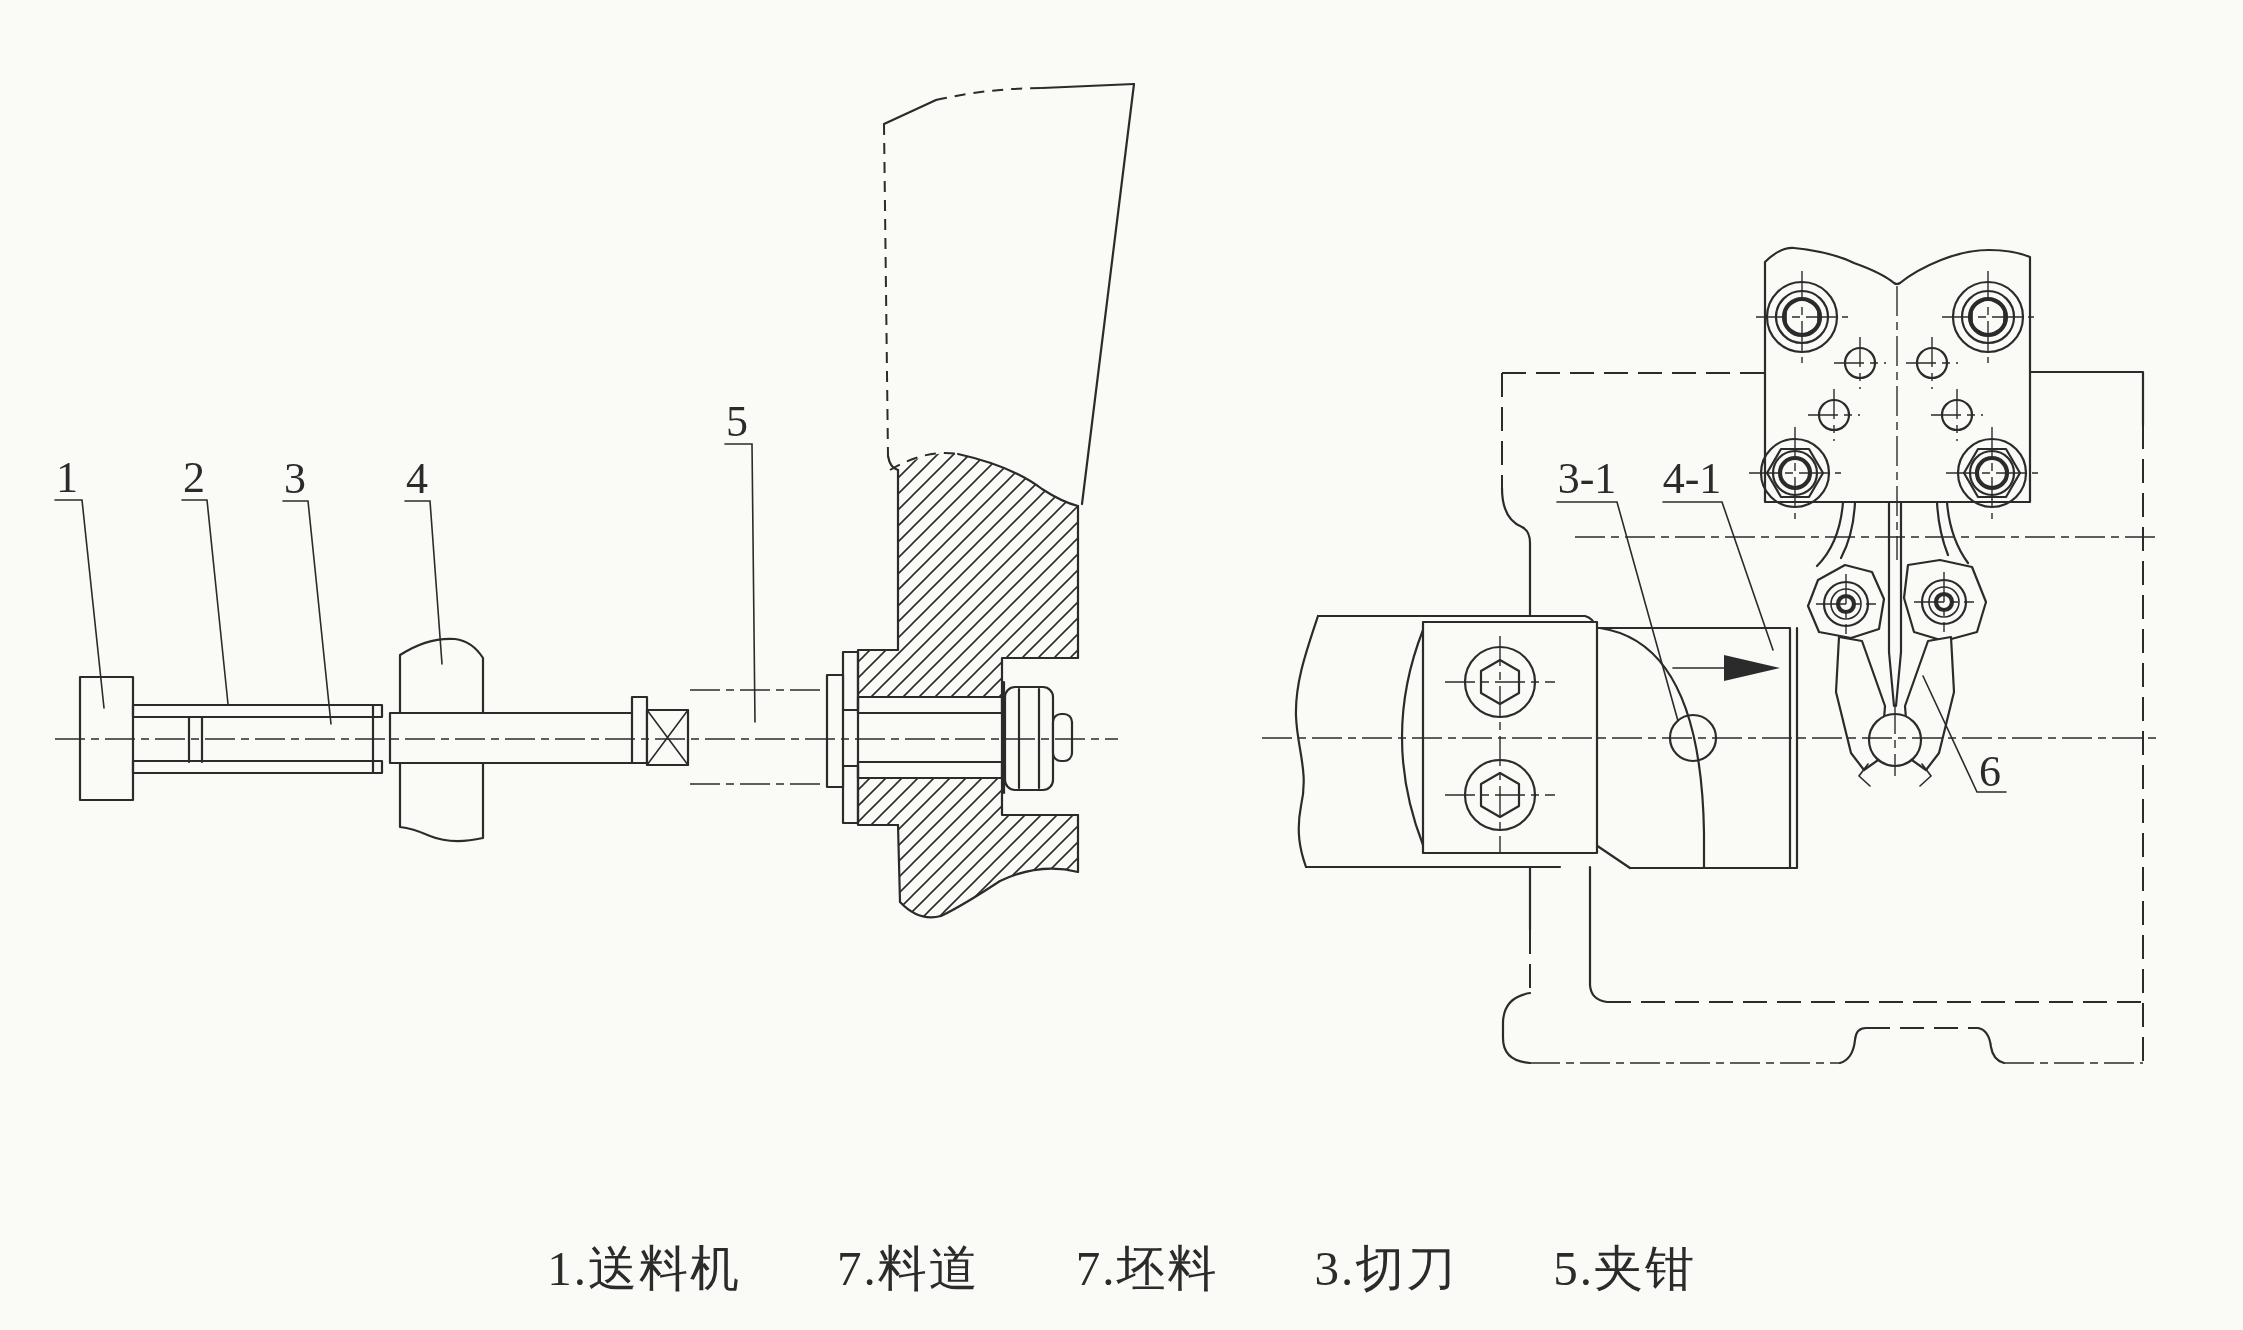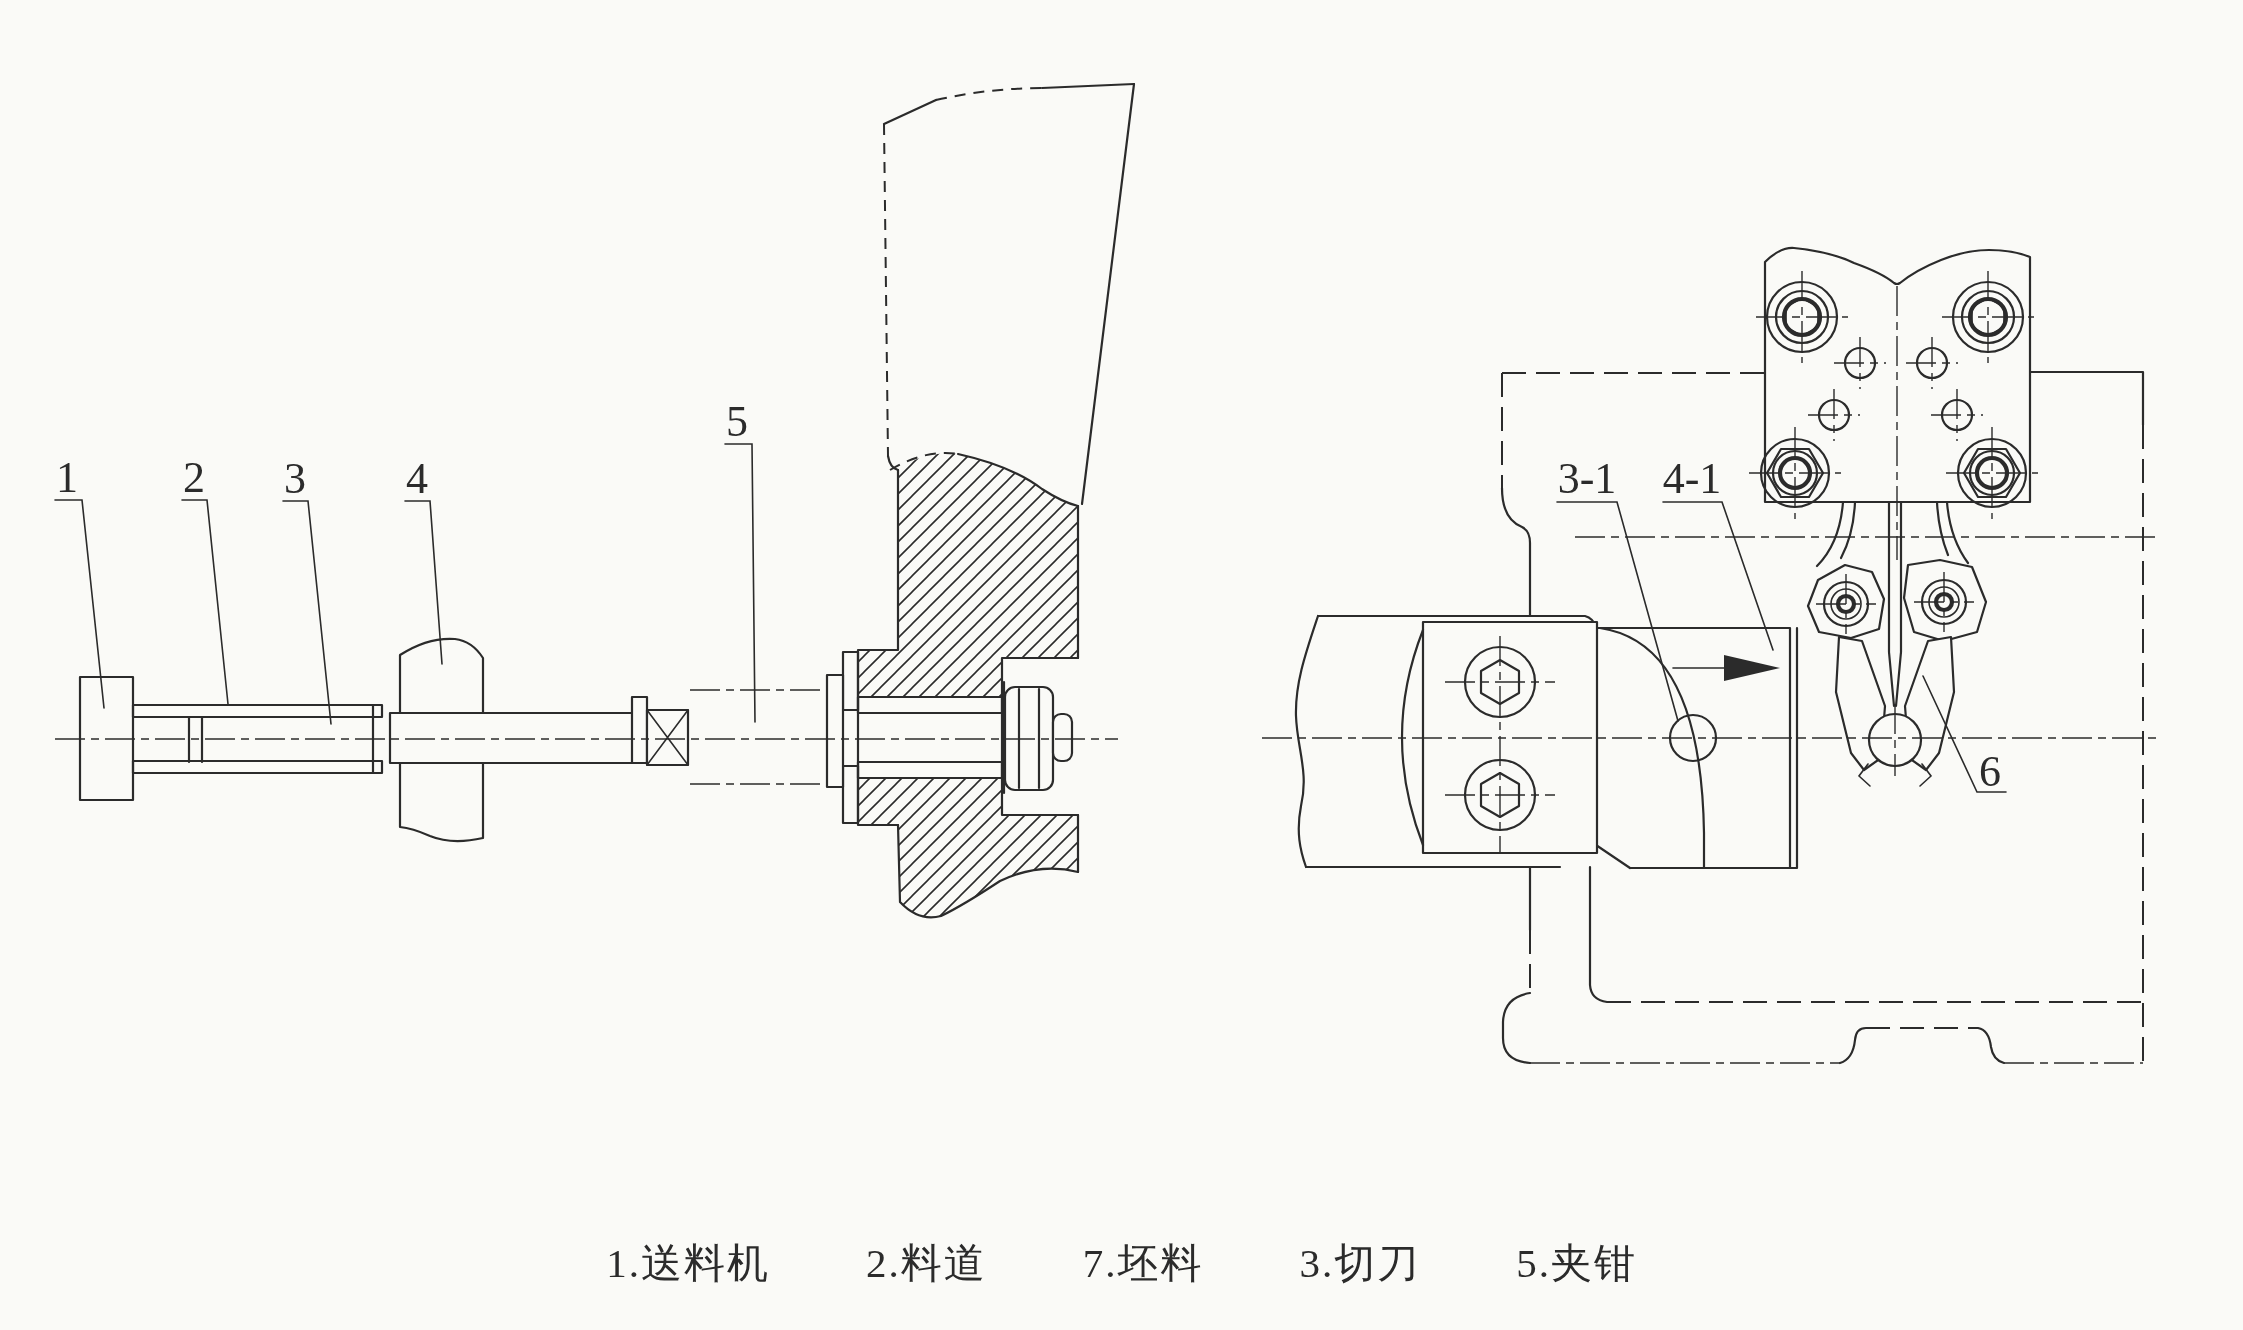--- a/index.html
+++ b/index.html
@@ -11,21 +11,21 @@
   .thin{stroke:var(--ink);stroke-width:1.6;fill:none;stroke-linecap:round;}
   .cl{stroke:var(--ink);stroke-width:1.4;fill:none;stroke-dasharray:30 6 8 6;}
   .dash{stroke:var(--ink);stroke-width:2;fill:none;stroke-dasharray:11 8;}
   .dash2{stroke:var(--ink);stroke-width:2;fill:none;stroke-dasharray:24 10;}
   .bold{stroke:var(--ink);stroke-width:4.2;fill:none;}
   .bgfill{fill:var(--paper);}
   .inkfill{fill:var(--ink);stroke:none;}
   .pat{stroke:var(--ink);fill:none;}
   .lbl{font-family:"Liberation Serif","DejaVu Serif",serif;font-size:44px;fill:var(--ink);}
   #caption{position:absolute;left:0;right:0;top:1236px;display:flex;justify-content:center;
-           gap:96px;font-family:"Liberation Serif","DejaVu Serif",serif;font-size:41px;
+           gap:96px;font-family:"Liberation Serif","DejaVu Serif",serif;font-size:49px;
            color:var(--ink);letter-spacing:2px;}
 </style>
 </head>
 <body>
 
 <svg width="2243" height="1330" viewBox="0 0 2243 1330">
   <defs>
     <pattern id="hb" width="16" height="16" patternUnits="userSpaceOnUse">
       <path class="pat" d="M-4,4 l8,-8 M0,16 L16,0 M12,20 l8,-8" stroke-width="1.6"></path>
     </pattern>
@@ -233,17 +233,17 @@
       <path class="thin" d="M1923,676 L1977,792 L2006,792"></path>
       <text class="lbl" x="1587" y="493" text-anchor="middle">3-1</text>
       <text class="lbl" x="1692" y="493" text-anchor="middle">4-1</text>
       <text class="lbl" x="1990" y="786" text-anchor="middle">6</text>
     </g>
   </g>
 </svg>
 
 <div id="caption">
   <span>1.送料机</span>
-  <span>2.料道</span>
+  <span>7.料道</span>
   <span>7.坯料</span>
   <span>3.切刀</span>
   <span>5.夹钳</span>
 </div>
 
 </body></html>

